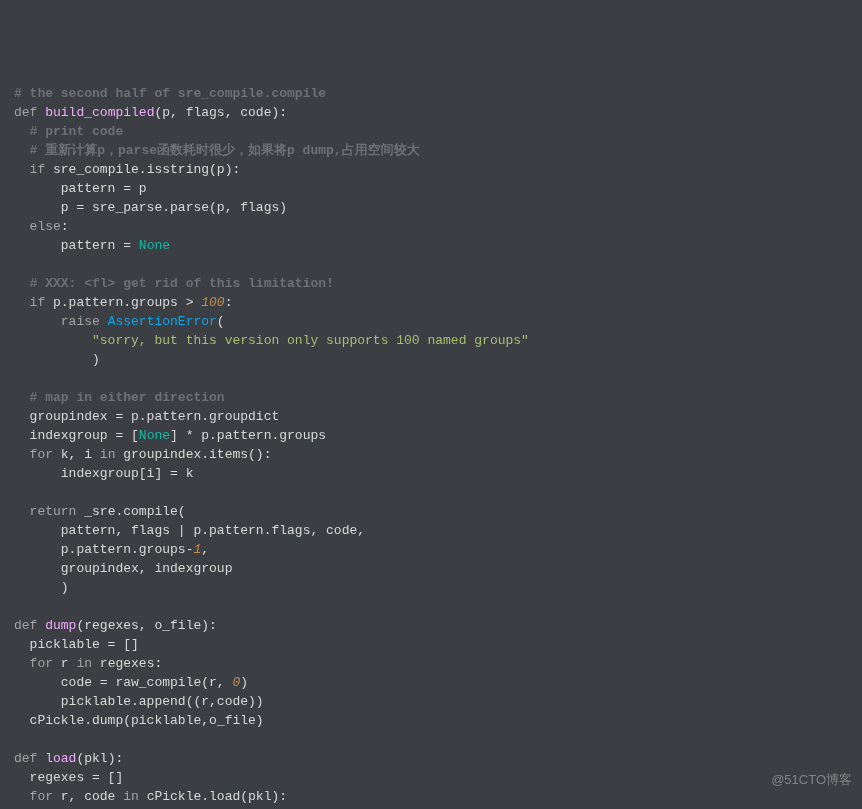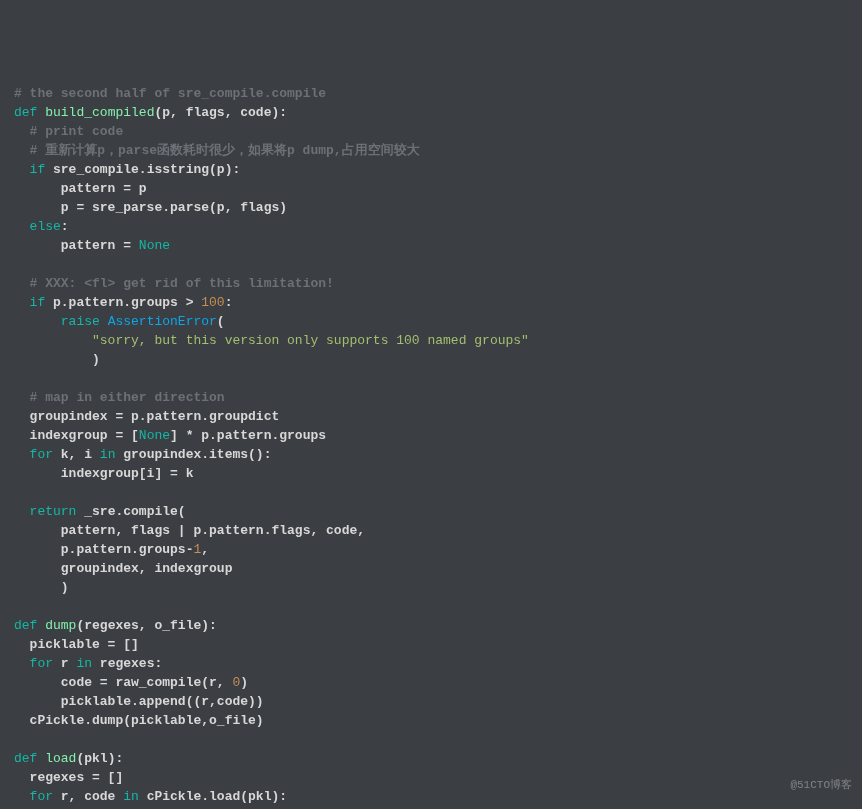--- a/index.html
+++ b/index.html
@@ -9,34 +9,34 @@
   font-size: 13px;
   line-height: 19px;
   color: #d8d8d8;
   width: 862px;
   height: 809px;
   padding: 8px 0 0 14px;
   position: relative;
   white-space: pre;
 }
 .c  { color: #6c7177; font-weight: bold; }  
-.kw { color: #14b8a6; }  
-.fn { color: #86efac; }  
-.op { color: #d8d8d8; font-weight: bold; }
+.kw { color: #a3a3a3; }  
+.fn { color: #f0abfc; }  
+.op { color: #d8d8d8; }
 .str{ color: #a5bf70; }  
-.num{ color: #c38f55; }
+.num{ color: #c38f55; font-style: italic; }
 .nn { color: #14b8a6; }  
 .ye { color: #0ea5e9; }  
 .watermark {
   position: absolute;
   right: 10px;
-  bottom: 14px;
+  bottom: 20px;
   color: rgba(255,255,255,0.35);
-  font-size: 11px;
-  font-family: Liberation Mono, monospace;
+  font-size: 13px;
+  font-family: Liberation Sans, sans-serif;
 }
 </style>
 </head>
 <body>
 
 
 
 <div id="code"><div><span class="c"># the second half of sre_compile.compile</span></div><div><span class="kw">def </span><span class="fn">build_compiled</span><span class="op">(p, flags, code):</span></div><div><span class="op">  </span><span class="c"># print code</span></div><div><span class="op">  </span><span class="c"># 重新计算p，parse函数耗时很少，如果将p dump,占用空间较大</span></div><div><span class="op">  </span><span class="kw">if</span><span class="op"> sre_compile.isstring(p):</span></div><div><span class="op">      pattern = p</span></div><div><span class="op">      p = sre_parse.parse(p, flags)</span></div><div><span class="op">  </span><span class="kw">else</span><span class="op">:</span></div><div><span class="op">      pattern = </span><span class="nn">None</span></div><div><span class="op"> </span></div><div><span class="op">  </span><span class="c"># XXX: &lt;fl&gt; get rid of this limitation!</span></div><div><span class="op">  </span><span class="kw">if</span><span class="op"> p.pattern.groups &gt; </span><span class="num">100</span><span class="op">:</span></div><div><span class="op">      </span><span class="kw">raise</span><span class="op"> </span><span class="ye">AssertionError</span><span class="op">(</span></div><div><span class="op">          </span><span class="str">"sorry, but this version only supports 100 named groups"</span></div><div><span class="op">          )</span></div><div><span class="op"> </span></div><div><span class="op">  </span><span class="c"># map in either direction</span></div><div><span class="op">  groupindex = p.pattern.groupdict</span></div><div><span class="op">  indexgroup = [</span><span class="nn">None</span><span class="op">] * p.pattern.groups</span></div><div><span class="op">  </span><span class="kw">for</span><span class="op"> k, i </span><span class="kw">in</span><span class="op"> groupindex.items():</span></div><div><span class="op">      indexgroup[i] = k</span></div><div><span class="op"> </span></div><div><span class="op">  </span><span class="kw">return</span><span class="op"> _sre.compile(</span></div><div><span class="op">      pattern, flags | p.pattern.flags, code,</span></div><div><span class="op">      p.pattern.groups</span><span class="op">-</span><span class="num">1</span><span class="op">,</span></div><div><span class="op">      groupindex, indexgroup</span></div><div><span class="op">      )</span></div><div><span class="op"> </span></div><div><span class="kw">def </span><span class="fn">dump</span><span class="op">(regexes, o_file):</span></div><div><span class="op">  picklable = []</span></div><div><span class="op">  </span><span class="kw">for</span><span class="op"> r </span><span class="kw">in</span><span class="op"> regexes:</span></div><div><span class="op">      code = raw_compile(r, </span><span class="num">0</span><span class="op">)</span></div><div><span class="op">      picklable.append((r,code))</span></div><div><span class="op">  cPickle.dump(picklable,o_file)</span></div><div><span class="op"> </span></div><div><span class="kw">def </span><span class="fn">load</span><span class="op">(pkl):</span></div><div><span class="op">  regexes = []</span></div><div><span class="op">  </span><span class="kw">for</span><span class="op"> r, code </span><span class="kw">in</span><span class="op"> cPickle.load(pkl):</span></div><div><span class="op">      </span><span class="kw">if</span><span class="op"> zip_flag:</span></div></div>
 <div class="watermark">@51CTO博客</div>
 

